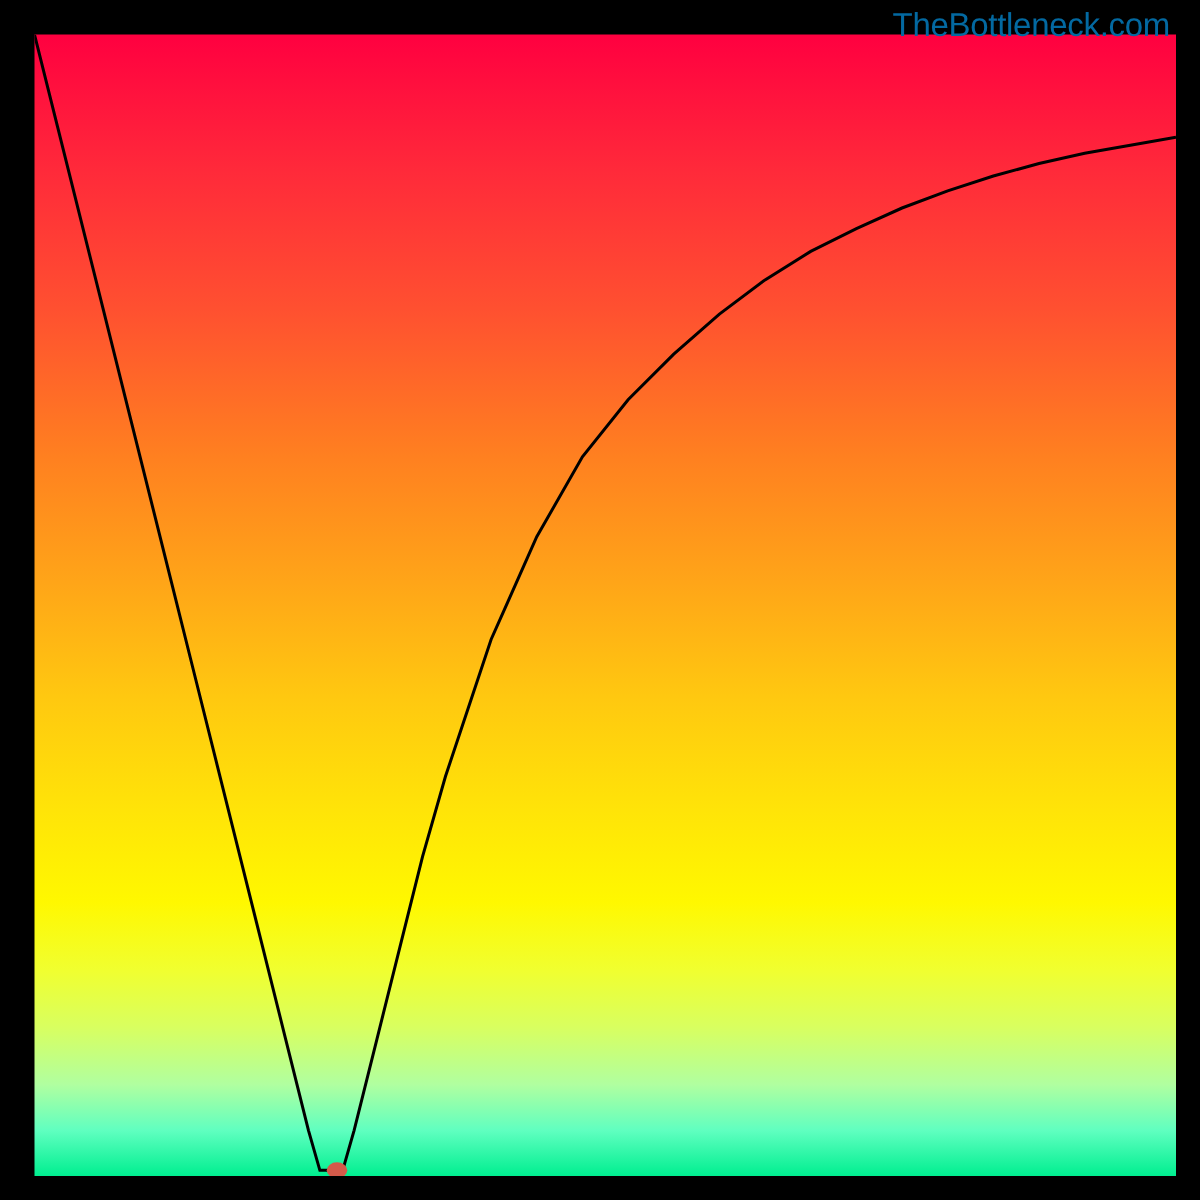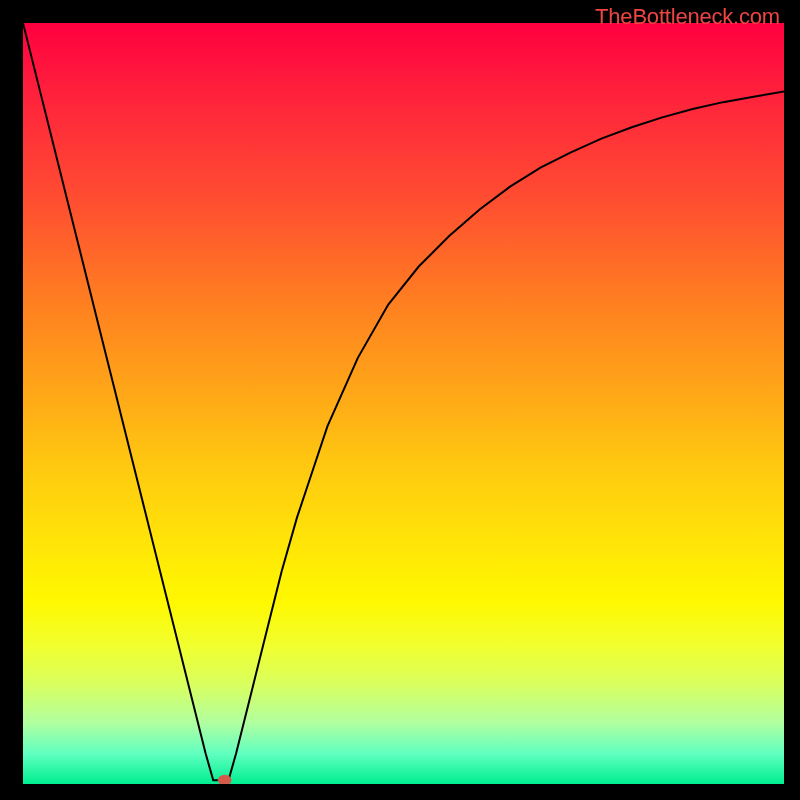--- a/index.html
+++ b/index.html
@@ -8,21 +8,21 @@
     height: 800px;
     background: #000;
     position: relative;
     font-family: Arial, Helvetica, sans-serif;
     overflow: hidden;
   }
   .watermark {
     position: absolute;
     top: 4px;
     right: 20px;
-    color: #ef4444;
+    color: #0369a1;
     font-size: 22px;
     font-weight: normal;
     z-index: 3;
     letter-spacing: -0.2px;
   }
   .plot-area {
     position: absolute;
     left: 23px;
     top: 23px;
     width: 761px;

